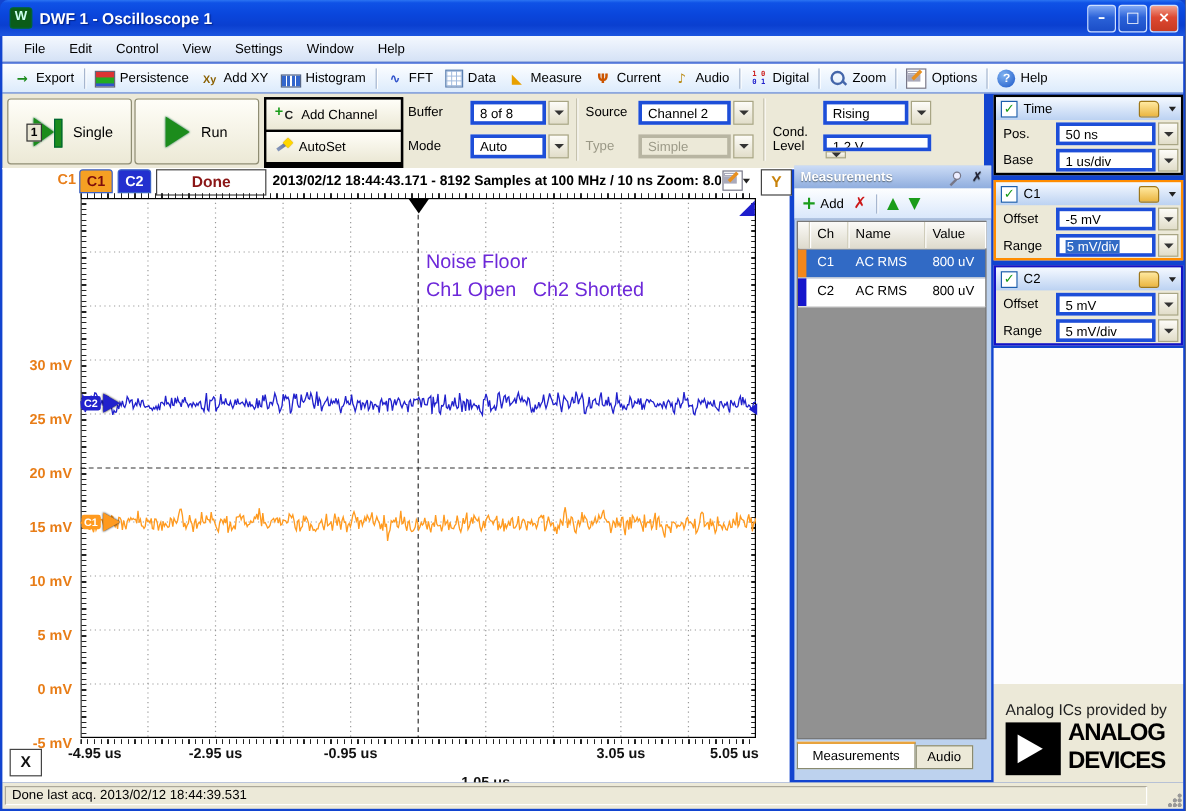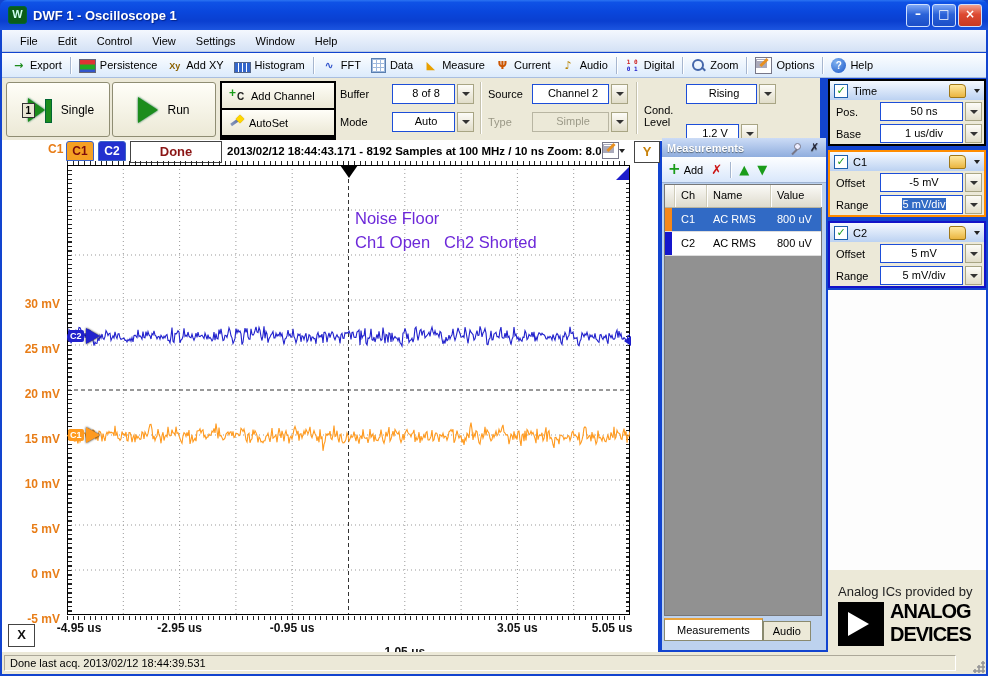--- a/index.html
+++ b/index.html
@@ -60,21 +60,21 @@
   .grp-btn + .grp-btn{margin-top:2px;}
   .wand-ico{position:relative;width:14px;height:14px;}
   .wand-ico::before{content:"";position:absolute;left:1px;top:4px;width:12px;height:3px;background:linear-gradient(90deg,#8899bb,#5566a0);transform:rotate(-35deg);}
   .wand-ico::after{content:"";position:absolute;right:0;top:0;width:6px;height:6px;background:#ffd700;transform:rotate(45deg);box-shadow:0 0 1px #b80;}
   .addch-ico{position:relative;width:16px;height:14px;font:700 12px/14px "Liberation Sans",sans-serif;}
   .addch-ico::before{content:"+";position:absolute;left:0;top:-3px;color:#1a9c1a;}
   .addch-ico::after{content:"C";position:absolute;left:8px;top:1px;font-size:10px;color:#222;}
   .fld-label{position:absolute;line-height:20px;}
   .fld-label.dis{color:#9a9886;}
   .combo{position:absolute;height:20px;display:flex;}
-  .combo .val{flex:1;background:#fff;border:1px solid #1d4ed8;padding:2px 0 0 5px;box-sizing:border-box;white-space:nowrap;overflow:hidden;text-align:center;}
+  .combo .val{flex:1;background:#fff;border:3px solid #1d4ed8;padding:2px 0 0 5px;box-sizing:border-box;white-space:nowrap;overflow:hidden;}
   .combo .arr{width:15px;margin-left:2px;background:linear-gradient(180deg,#fdfcf8,#e1ddc9);border:1px solid #a8a584;display:flex;align-items:center;justify-content:center;}
   .arr i{width:0;height:0;border-left:4px solid transparent;border-right:4px solid transparent;border-top:4px solid #333;}
   .combo.disabled .val{background:#ece9d8;color:#9c9a88;border-color:#b8b5a2;}
   .vsep{position:absolute;top:4px;width:1px;height:52px;background:#c5c2ad;box-shadow:1px 0 0 #fff;}
   
   .rp-sec{position:absolute;left:828px;width:158px;background:#ece9d8;box-sizing:border-box;}
   .rp-head{height:19px;background:linear-gradient(180deg,#f5f9ff,#bcd2f2);display:flex;align-items:center;gap:5px;padding:0 4px;}
   .checkbox{width:12px;height:12px;background:#fff;border:1px solid #1d5fad;color:#1a9c1a;font:700 11px/11px "DejaVu Sans",sans-serif;text-align:center;}
   .gear-ico{margin-left:auto;position:relative;width:15px;height:12px;background:linear-gradient(180deg,#ffe9a0,#eab540);border:1px solid #a07818;border-radius:2px 4px 2px 2px;}
   .gear-arr{width:0;height:0;border-left:3px solid transparent;border-right:3px solid transparent;border-top:4px solid #222;margin-left:3px;}
@@ -296,21 +296,21 @@
     <div class="vsep" style="left:634px;"></div>
 
     <div class="fld-label" style="left:642px;top:22px;">Cond.</div>
     <div class="combo" style="left:684px;top:6px;width:90px;">
       <div class="val">Rising</div>
         <div class="arr">
           <i></i>
         </div>
     </div>
     <div class="fld-label" style="left:642px;top:34px;">Level</div>
-    <div class="combo" style="left:684px;top:46px;width:72px;">
+    <div class="combo" style="left:684px;top:34px;width:90px;flex-direction:column;">
       <div class="val">1.2 V</div>
         <div class="arr">
           <i></i>
         </div>
     </div>
   </div>
 
   <div class="rp-sec" style="top:79px;border:2px solid #000;">
     <div class="rp-head">
       <span class="checkbox">✓</span>

